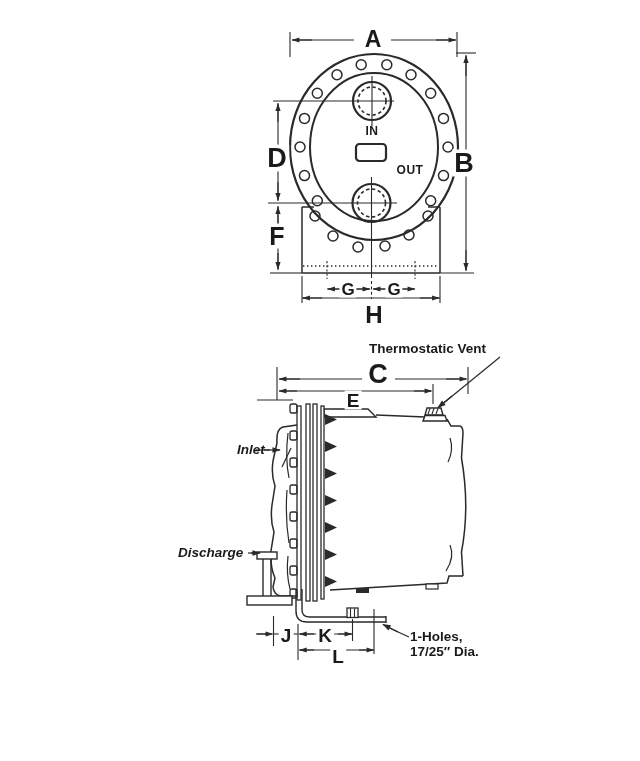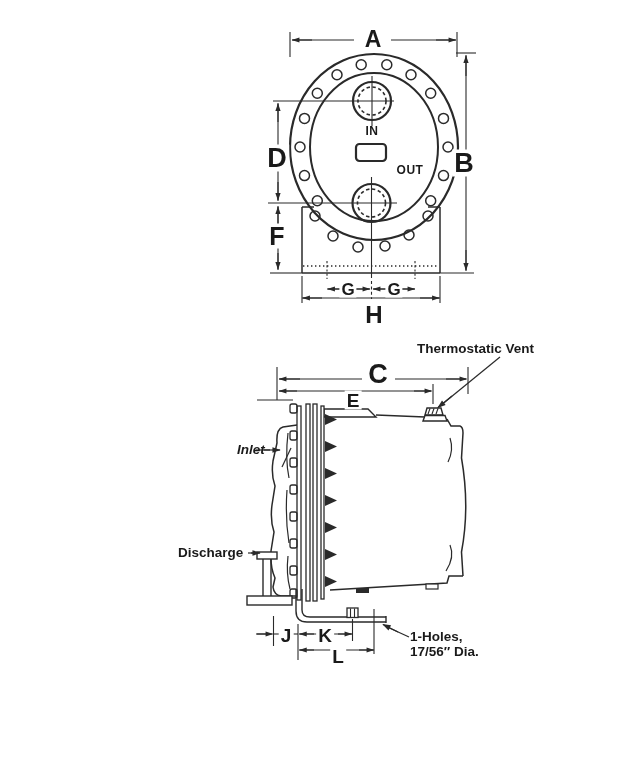--- a/index.html
+++ b/index.html
@@ -268,22 +268,22 @@
 <div class="lbl dimXL bg" style="left:277px;top:158px;">D</div>
 <div class="lbl f25 bg" style="left:277px;top:236px;">F</div>
 <div class="lbl dimS bg" style="left:348px;top:289px;">G</div>
 <div class="lbl dimS bg" style="left:394px;top:289px;">G</div>
 <div class="lbl dimL" style="left:374px;top:315px;">H</div>
 <div class="lbl port" style="left:372px;top:131px;">IN</div>
 <div class="lbl port" style="left:372px;top:170px;margin-left:38px;">OUT</div>
 
 <div class="lbl dimXL bg" style="left:378px;top:374px;">C</div>
 <div class="lbl dimM bg" style="left:353px;top:400px;">E</div>
-<div class="lbl note" style="left:369px;top:342px;margin-left:48px;">Thermostatic Vent</div>
+<div class="lbl note" style="left:369px;top:342px;">Thermostatic Vent</div>
 <div class="lbl note" style="left:237px;top:443px;font-style:italic;">Inlet</div>
-<div class="lbl note" style="left:178px;top:546px;">Discharge</div>
+<div class="lbl note" style="left:178px;top:546px;font-style:italic;">Discharge</div>
 <div class="lbl dimM bg" style="left:286px;top:635px;">J</div>
 <div class="lbl dimM bg" style="left:325px;top:635px;">K</div>
 <div class="lbl dimM bg" style="left:338px;top:656px;">L</div>
 <div class="lbl note" style="left:410px;top:630px;">1-Holes,</div>
-<div class="lbl note" style="left:410px;top:645px;">17/56″ Dia.</div>
+<div class="lbl note" style="left:410px;top:645px;">17/25″ Dia.</div>
 
 </div>
 
 </body></html>

